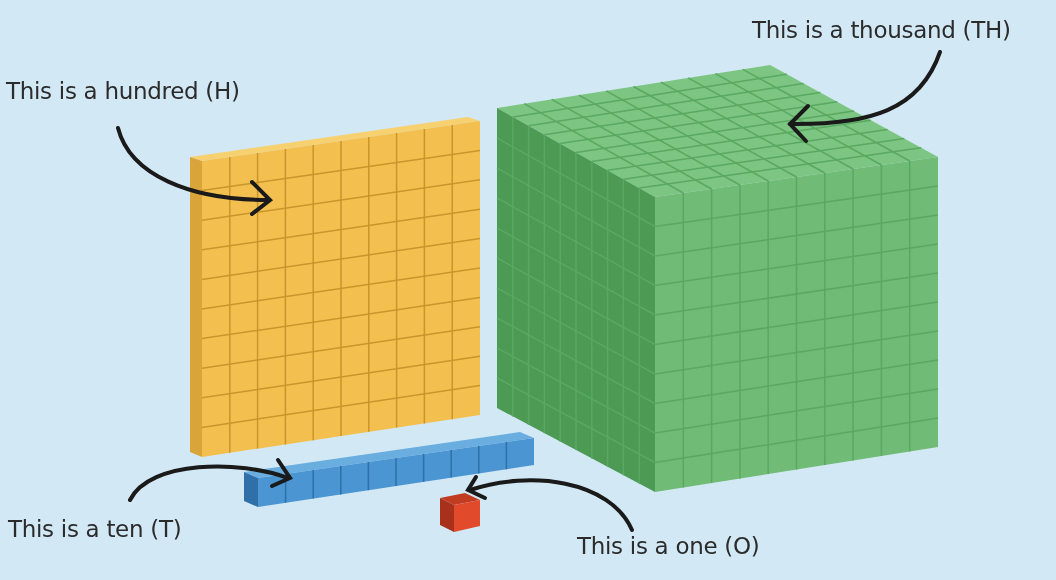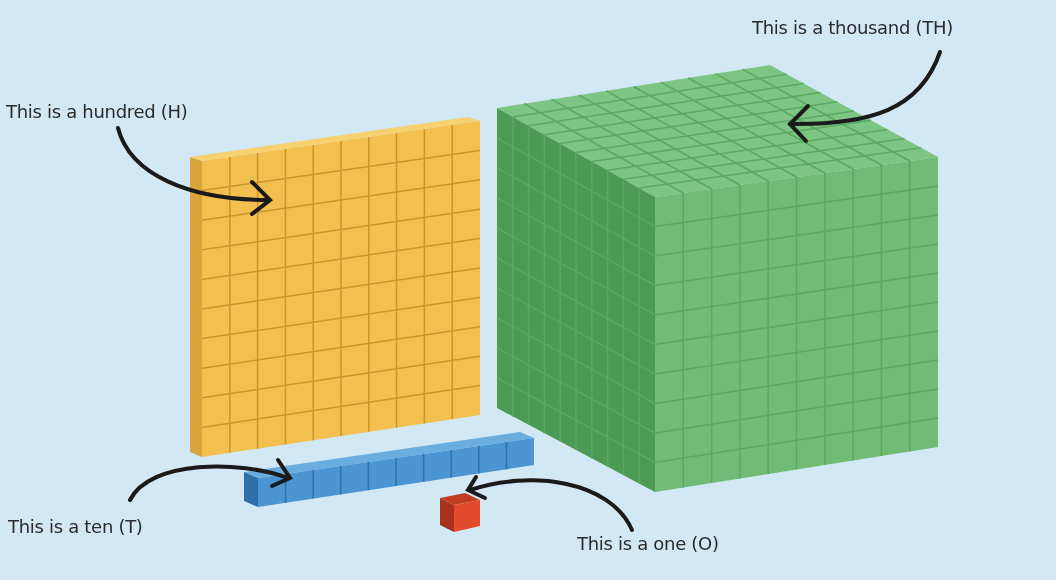--- a/index.html
+++ b/index.html
@@ -1,18 +1,18 @@
 <!DOCTYPE html>
 <html><head>
 <meta charset="utf-8">
 <style>
   html, body { margin:0; padding:0; }
   body { width:1056px; height:580px; background:#d2e8f5; overflow:hidden; position:relative;
          font-family:"DejaVu Sans", sans-serif; }
-  .label { position:absolute; font-size:18px; color:#2b2b2b; white-space:nowrap; letter-spacing:-0.3px; }
+  .label { position:absolute; font-size:23px; color:#2b2b2b; white-space:nowrap; letter-spacing:-0.3px; }
   svg.scene { position:absolute; left:0; top:0; }
 </style>
 </head>
 <body>
 
 <svg class="scene" width="1056" height="580" viewBox="0 0 1056 580">
 
   <g>
     <polygon points="497,108 770,65 938,157 655,197" fill="#7cc582"></polygon>
     <polygon points="497,108 655,197 655,492 497,408" fill="#4c9a54"></polygon>
@@ -129,16 +129,16 @@
     <path d="M252,182 L270,200 L252,214"></path>
     <path d="M940,52 C920,110 870,125 790,124"></path>
     <path d="M808,106 L790,124 L806,141"></path>
     <path d="M130,500 C150,460 240,460 288,478"></path>
     <path d="M278,460 L290,478 L272,486"></path>
     <path d="M632,530 C610,480 530,470 470,490"></path>
     <path d="M476,477 L468,490 L485,498"></path>
   </g>
 </svg>
 
-<div class="label" style="left:6px;top:101px;">This is a hundred (H)</div>
+<div class="label" style="left:6px;top:78px;">This is a hundred (H)</div>
 <div class="label" style="left:752px;top:17px;">This is a thousand (TH)</div>
 <div class="label" style="left:8px;top:516px;">This is a ten (T)</div>
 <div class="label" style="left:577px;top:533px;">This is a one (O)</div>
 
 </body></html>

